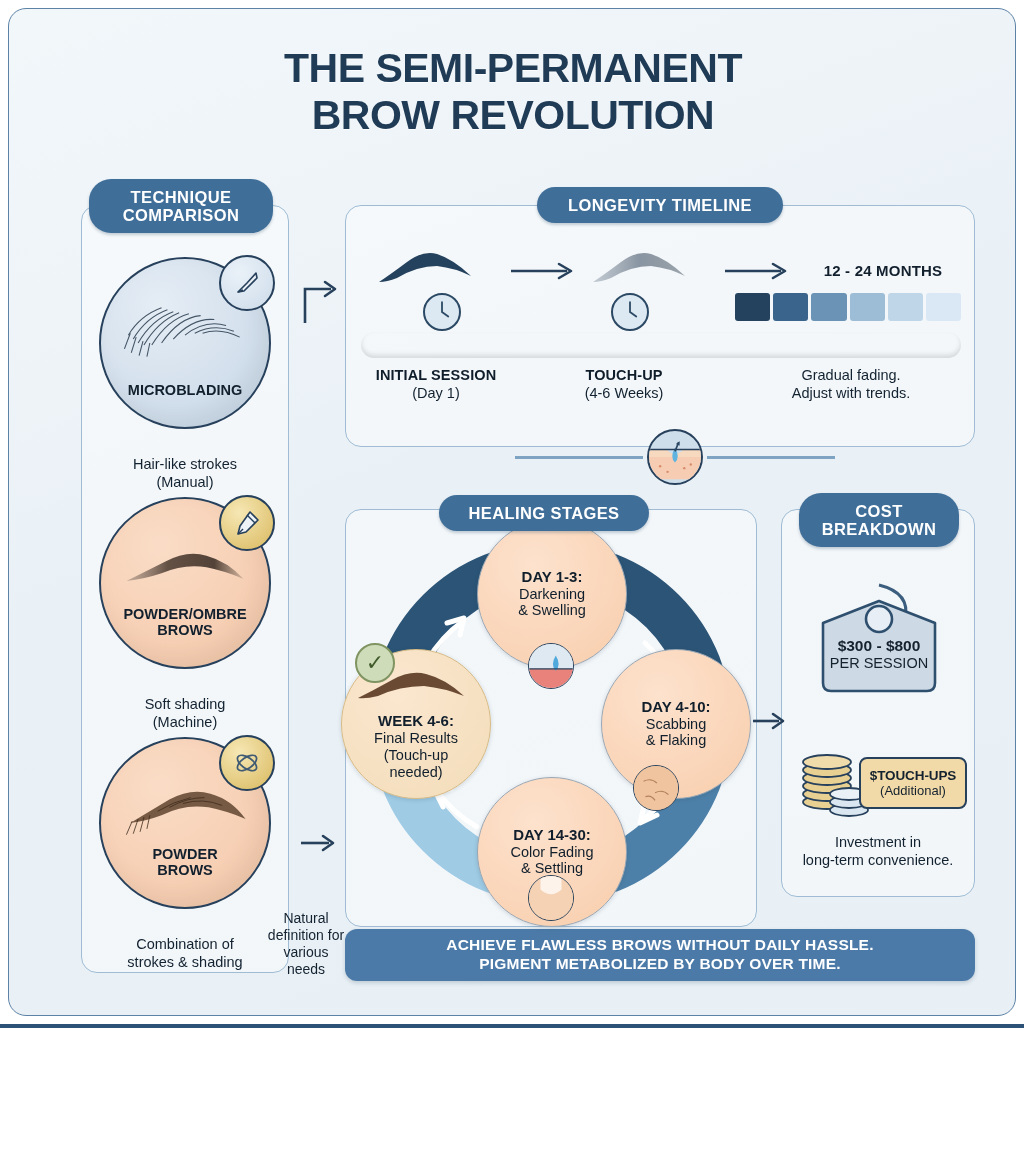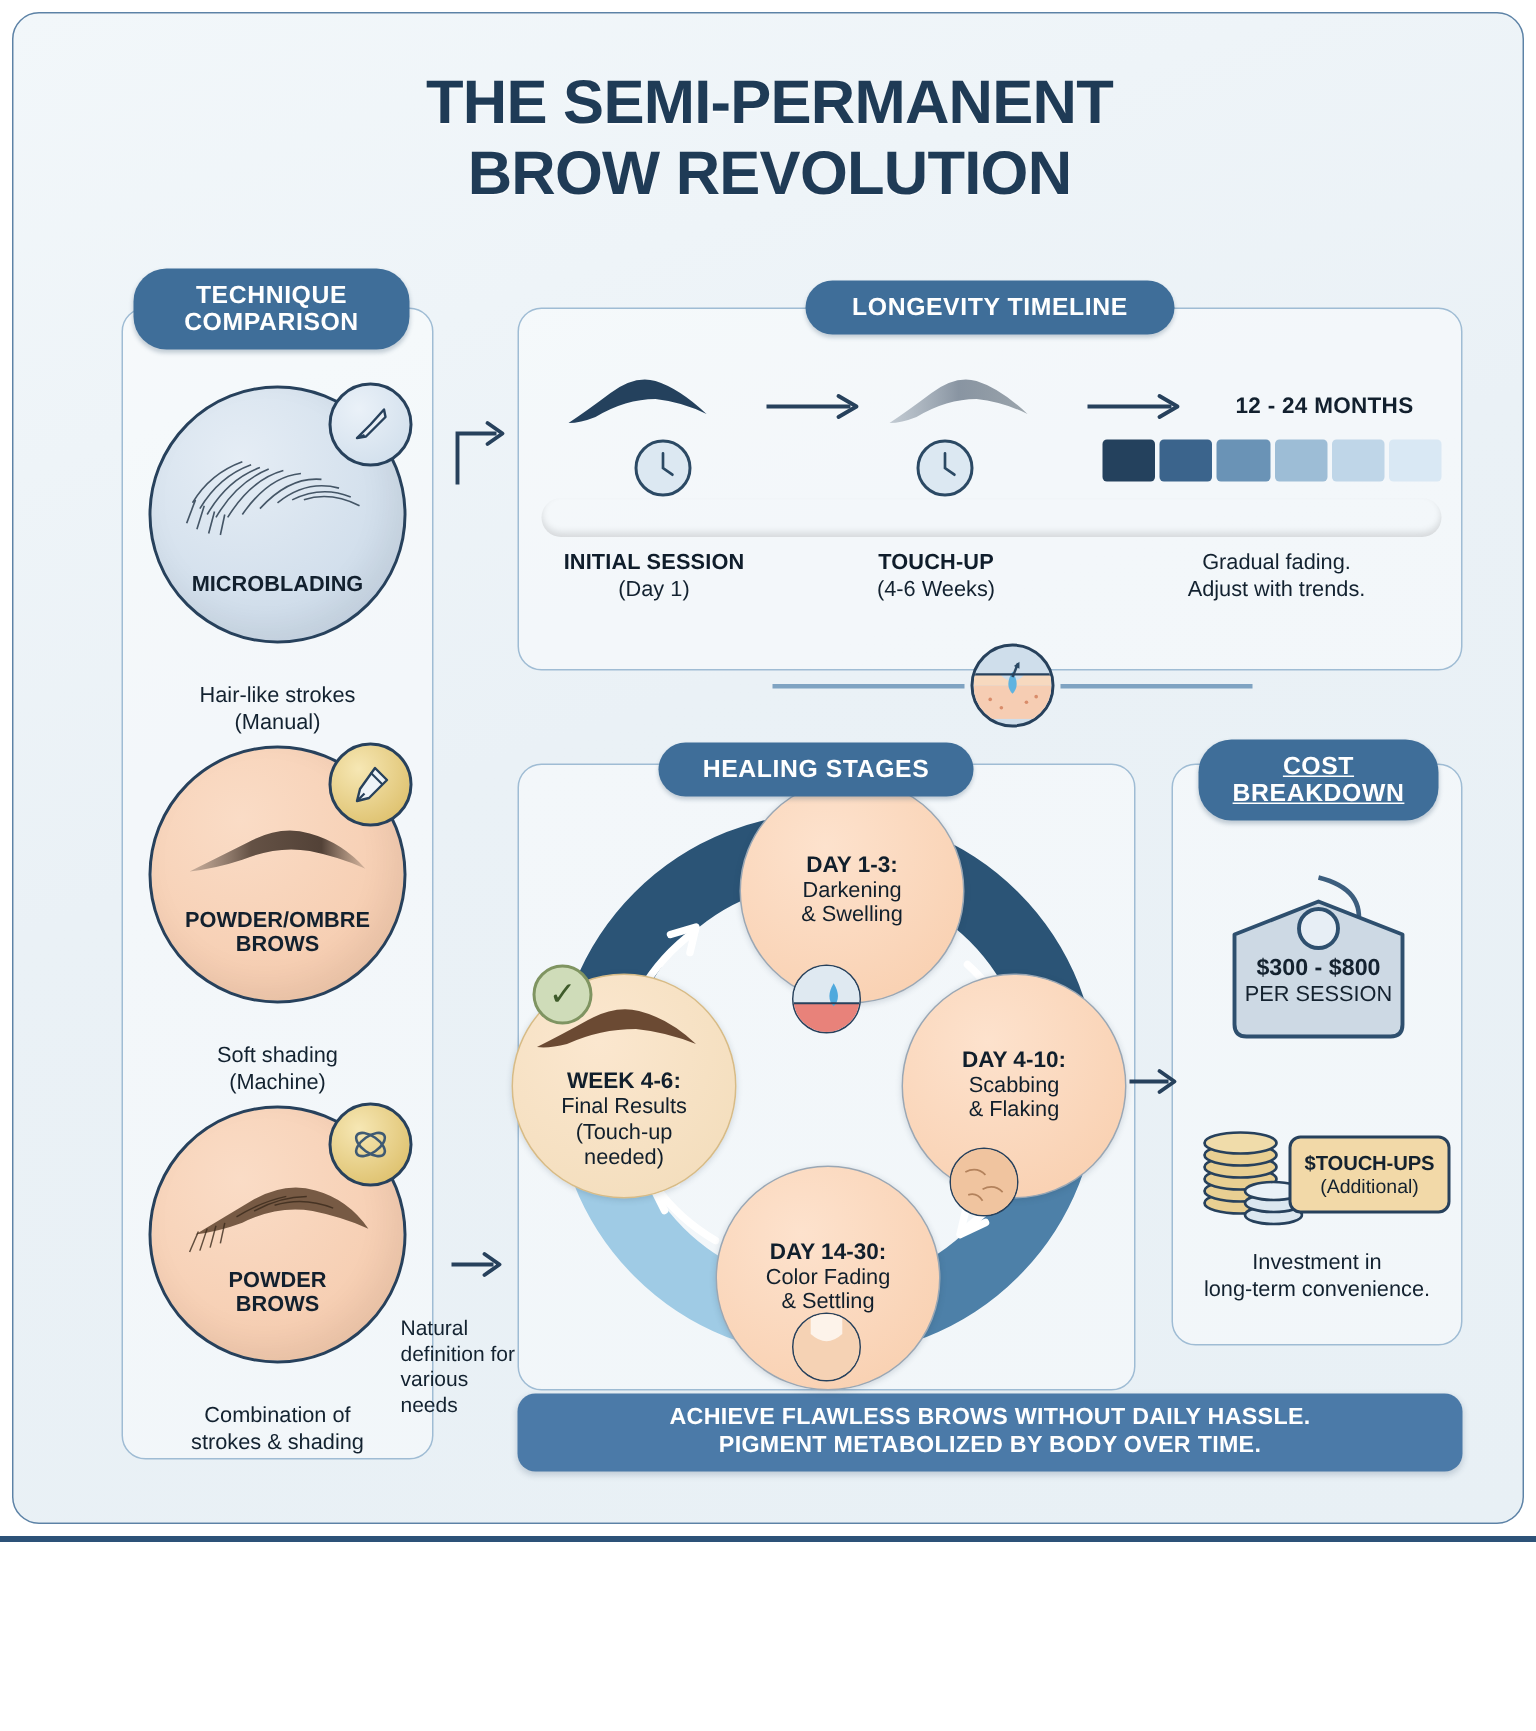--- a/index.html
+++ b/index.html
@@ -81,22 +81,22 @@
   .tech-badge.gold { background: radial-gradient(circle at 35% 30%, #f6e7b4, #d9b95f); }
   .tech-sub {
     margin-top: 26px; font-size: 14.5px; color: #132230; line-height: 1.26;
   }
   .brow-svg { position: absolute; left: 0; top: 0; width: 100%; height: 100%; }
 
   
   .conn { position: absolute; z-index: 4; }
 
   .nat-note {
-    position: absolute; left: 258px; top: 868px; width: 78px;
-    font-size: 14px; line-height: 1.22; color: #132230; 
+    position: absolute; left: 258px; top: 901px; width: 78px;
+    font-size: 14px; line-height: 1.22; color: #132230; text-align: center;
   }
 
   
   #long-panel { left: 336px; top: 196px; width: 630px; height: 242px; }
   #long-pill  { left: 528px; top: 178px; width: 246px; height: 36px; }
 
   .tl-row { position: absolute; left: 352px; top: 235px; width: 600px; height: 70px; }
   .tl-brow { position: absolute; width: 118px; height: 46px; }
   .tl-arrow { position: absolute; width: 74px; height: 22px; }
   .tl-months {
@@ -157,21 +157,21 @@
   }
   .check-badge {
     position: absolute; width: 40px; height: 40px; border-radius: 50%;
     background: #cfdcb9; border: 2px solid #7f9461;
     display: flex; align-items: center; justify-content: center;
     color: #3f5b2b; font-size: 22px; z-index: 7;
   }
 
   
   #cost-panel { left: 772px; top: 500px; width: 194px; height: 388px; }
-  #cost-pill  { left: 790px; top: 484px; width: 160px; height: 54px; text-decoration: underline; }
+  #cost-pill  { left: 790px; top: 484px; width: 160px; height: 54px; }
 
   .pricetag { position: absolute; left: 800px; top: 570px; width: 140px; height: 120px; }
   .tag-text {
     position: absolute; left: 800px; top: 628px; width: 140px; text-align: center;
     color: #14222f; z-index: 3;
   }
   .tag-text .l1 { font-size: 15.5px; font-weight: bold; }
   .tag-text .l2 { font-size: 14.5px; }
 
   .coins { position: absolute; left: 790px; top: 735px; width: 70px; height: 75px; }
@@ -432,21 +432,21 @@
         <path d="M310 248 Q296 270 276 284"></path>
           <path d="M292 278 L275 286 L279 269"></path>
         <path d="M112 290 Q88 276 72 254"></path>
           <path d="M86 252 L70 254 L78 270"></path>
         <path d="M62 124 Q76 100 98 84"></path>
           <path d="M82 86 L99 81 L95 98"></path>
       </g>
     </svg>
 
     
-    <div class="node" style="left:128px; top:-18px; width:150px; height:150px">
+    <div class="node" style="left:112px; top:-18px; width:150px; height:150px">
       <div class="ttl">DAY 1-3:</div>
       <div class="dsc">Darkening</div>
       <div class="dsc">&amp; Swelling</div>
     </div>
     <div class="mini" style="left:163px; top:106px; background:#e3ecf3">
       <svg viewBox="0 0 46 46" width="44" height="44">
         <rect x="0" y="0" width="46" height="26" fill="#dfe9f1"></rect>
         <rect x="0" y="26" width="46" height="20" fill="#e8827a"></rect>
         <path d="M28 12 Q22 22 28 28 Q34 22 28 12 Z" fill="#4fa9dd"></path>
         <path d="M0 26 L46 26" stroke="#27415c" stroke-width="1.4"></path>

